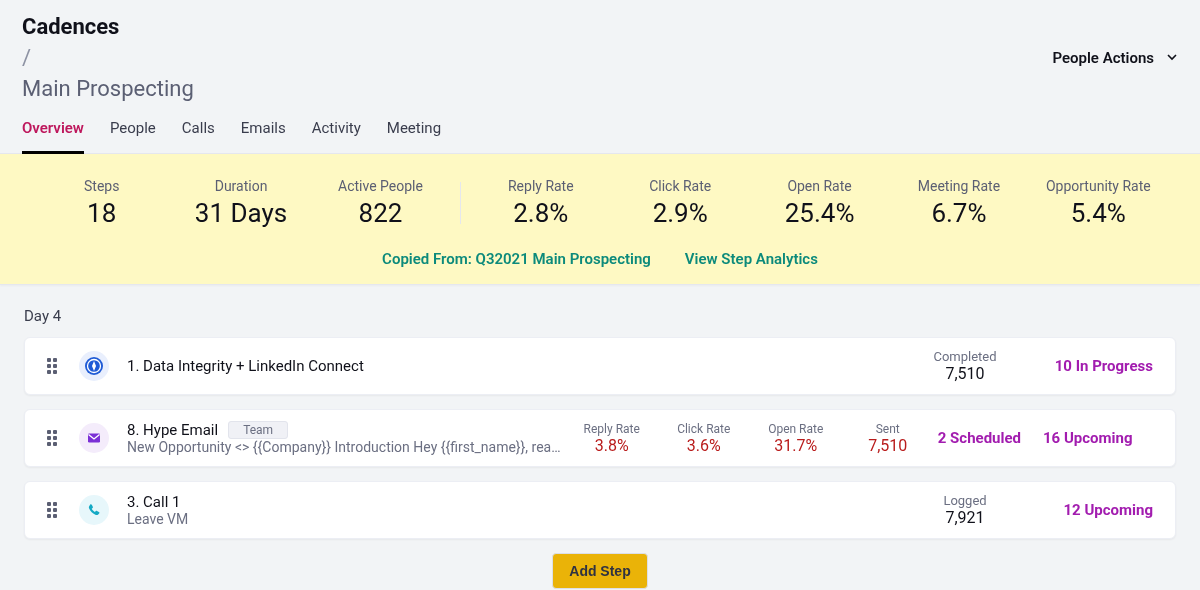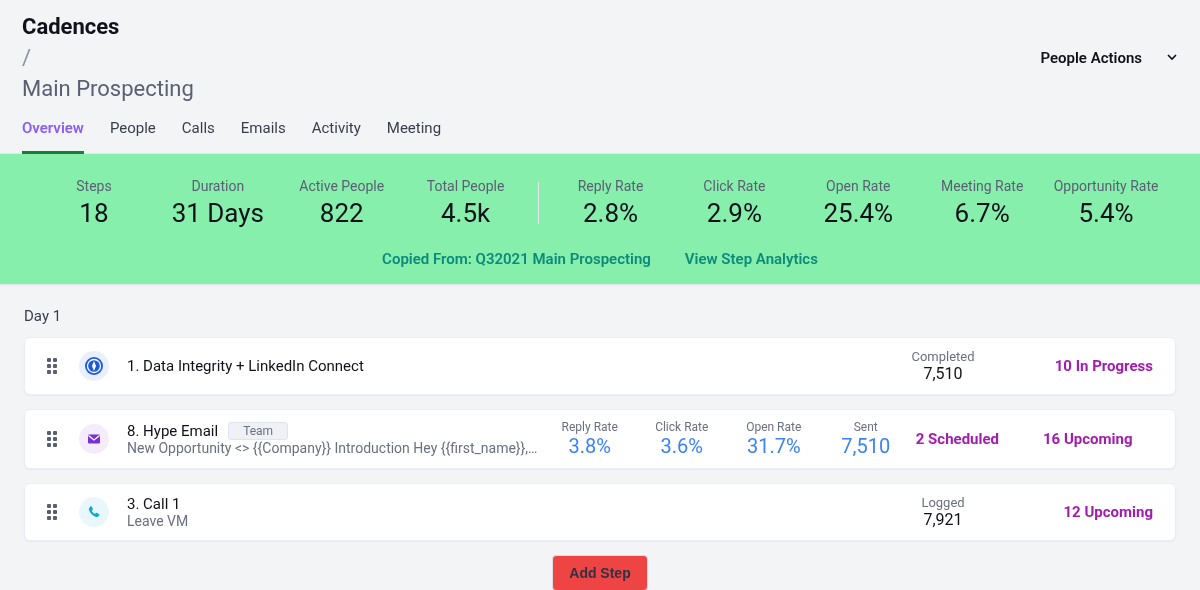--- a/index.html
+++ b/index.html
@@ -7,30 +7,30 @@
   body { width: 1200px; height: 590px; overflow: hidden; }
 
   .page { padding: 0 0 0 0; }
 
   
   .header { display: flex; align-items: center; justify-content: space-between; padding: 14px 22px 0 22px; }
   .crumb { font-size: 22px; color: #10111a; display: flex; align-items: baseline; gap: 6px; flex-direction: column; }
   .crumb .strong { font-weight: 700; }
   .crumb .sep { color: #8d92a3; font-weight: 400; }
   .crumb .sub { color: #5b5f73; font-weight: 400; }
-  .people-actions { display: inline-flex; align-items: center; gap: 24px; font-size: 15px; font-weight: 600; color: #10111a; cursor: pointer; }
+  .people-actions { display: inline-flex; align-items: center; gap: 12px; font-size: 15px; font-weight: 600; color: #10111a; cursor: pointer; }
   .people-actions svg { width: 12px; height: 12px; }
 
   
   .tabs { display: flex; gap: 26px; padding: 18px 22px 0 22px; border-bottom: 1px solid #e5e7ee; }
   .tab { font-size: 15px; color: #3a3d4d; padding-bottom: 14px; cursor: pointer; }
-  .tab.active { font-weight: 600; color: #8b5cf6; border-bottom: 3px solid #15803d; margin-bottom: -1px; }
-
-  
-  .stats-card { background: #86efac; margin: 0; border-bottom: 1px solid #e5e7ee; box-shadow: 0 1px 2px rgba(16,17,26,0.04); padding: 24px 32px 16px 32px; }
+  .tab.active { font-weight: 600; color: #be185d; border-bottom: 3px solid #000000; margin-bottom: -1px; }
+
+  
+  .stats-card { background: #fef9c3; margin: 0; border-bottom: 1px solid #e5e7ee; box-shadow: 0 1px 2px rgba(16,17,26,0.04); padding: 24px 32px 16px 32px; }
   .stats-row { display: flex; align-items: stretch; justify-content: space-between; }
   .stat { text-align: center; flex: 1; }
   .stat .label { font-size: 14px; color: #5b5f73; margin-bottom: 4px; }
   .stat .value { font-size: 26px; font-weight: 400; color: #10111a; }
   .divider { width: 1px; background: #e5e7ee; margin: 4px 10px; }
   .links-row { display: flex; justify-content: center; gap: 34px; margin-top: 22px; }
   .links-row a { color: #0c8a7b; font-size: 15px; font-weight: 600; text-decoration: none; cursor: pointer; }
 
   
   .day-label { font-size: 15px; color: #3a3d4d; padding: 22px 24px 12px 24px; }
@@ -52,30 +52,30 @@
 
   .step-main { flex: 1; min-width: 0; }
   .step-title-row { display: flex; align-items: center; gap: 10px; }
   .step-title { font-size: 15px; font-weight: 400; }
   .team-badge { font-size: 12px; color: #6b6f82; background: #f0f1f6; border: 1px solid #e2e4ec; border-radius: 3px; padding: 1px 14px; }
   .step-sub { font-size: 14px; color: #6b6f82; white-space: nowrap; overflow: hidden; text-overflow: ellipsis; max-width: 520px; }
 
   .mini-stats { display: flex; gap: 28px; }
   .mini-stat { text-align: center; min-width: 64px; }
   .mini-stat .mlabel { font-size: 12px; color: #6b6f82; }
-  .mini-stat .mvalue { font-size: 20px; font-weight: 400; color: #3b82f6; }
-
-  .step-side { display: flex; align-items: center; gap: 44px; }
+  .mini-stat .mvalue { font-size: 16px; font-weight: 400; color: #b91c1c; }
+
+  .step-side { display: flex; align-items: center; gap: 22px; }
   .side-stat { text-align: center; min-width: 92px; }
   .side-stat .slabel { font-size: 13px; color: #6b6f82; }
   .side-stat .svalue { font-size: 16px; color: #10111a; }
   .side-text { font-size: 15px; font-weight: 700; color: #a21caf; white-space: nowrap; }
 
   .add-step-row { display: flex; justify-content: center; margin: 14px 0 0 0; }
-  .add-step-btn { background: #ef4444; border: 1px solid #dcdfe8; color: #2f3242; font-size: 14px; font-weight: 600; padding: 9px 16px; border-radius: 4px; cursor: pointer; }
+  .add-step-btn { background: #eab308; border: 1px solid #dcdfe8; color: #2f3242; font-size: 14px; font-weight: 600; padding: 9px 16px; border-radius: 4px; cursor: pointer; }
 
   .day2-card-peek { margin-top: 6px; }
 </style>
 </head>
 <body>
 
 <div class="page">
 
   <div class="header">
     <div class="crumb">
@@ -109,24 +109,20 @@
         <div class="value">18</div>
       </div>
       <div class="stat">
         <div class="label">Duration</div>
         <div class="value">31 Days</div>
       </div>
       <div class="stat">
         <div class="label">Active People</div>
         <div class="value">822</div>
       </div>
-      <div class="stat">
-        <div class="label">Total People</div>
-        <div class="value">4.5k</div>
-      </div>
       <div class="divider"></div>
       <div class="stat">
         <div class="label">Reply Rate</div>
         <div class="value">2.8%</div>
       </div>
       <div class="stat">
         <div class="label">Click Rate</div>
         <div class="value">2.9%</div>
       </div>
       <div class="stat">
@@ -141,21 +137,21 @@
         <div class="label">Opportunity Rate</div>
         <div class="value">5.4%</div>
       </div>
     </div>
     <div class="links-row">
       <a>Copied From: Q32021 Main Prospecting</a>
       <a>View Step Analytics</a>
     </div>
   </div>
 
-  <div class="day-label">Day 1</div>
+  <div class="day-label">Day 4</div>
   <div class="steps">
 
     <div class="step-card">
       <div class="drag-handle">
         <span></span>
           <span></span>
           <span></span>
           <span></span>
           <span></span>
           <span></span>

